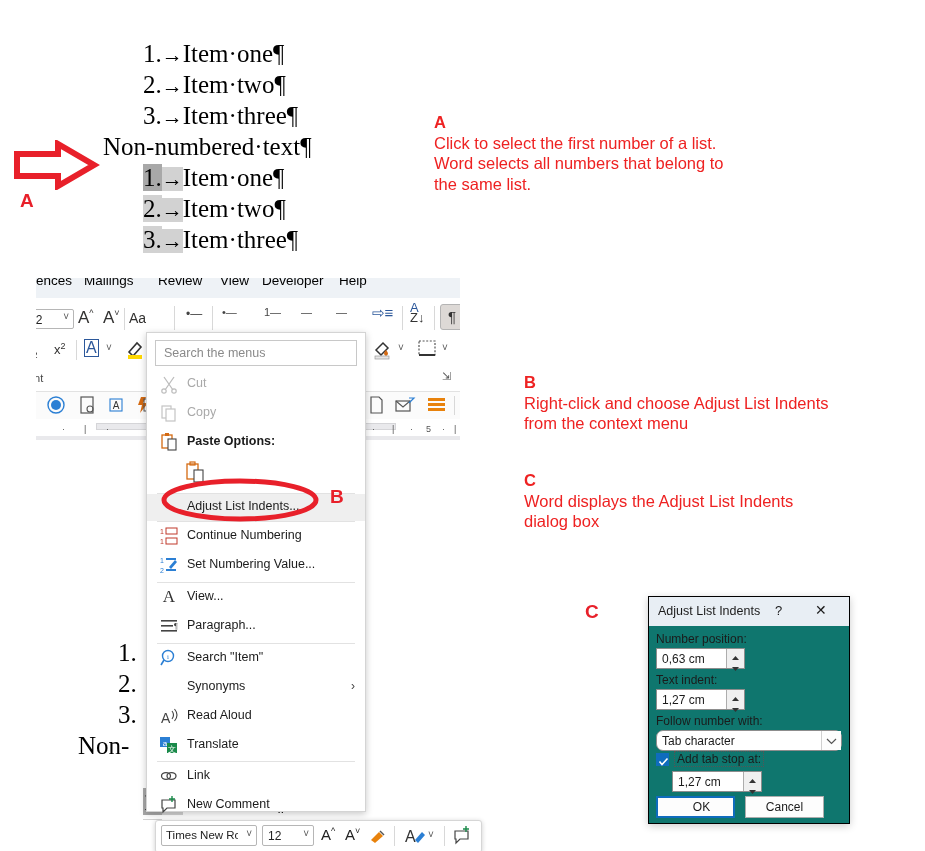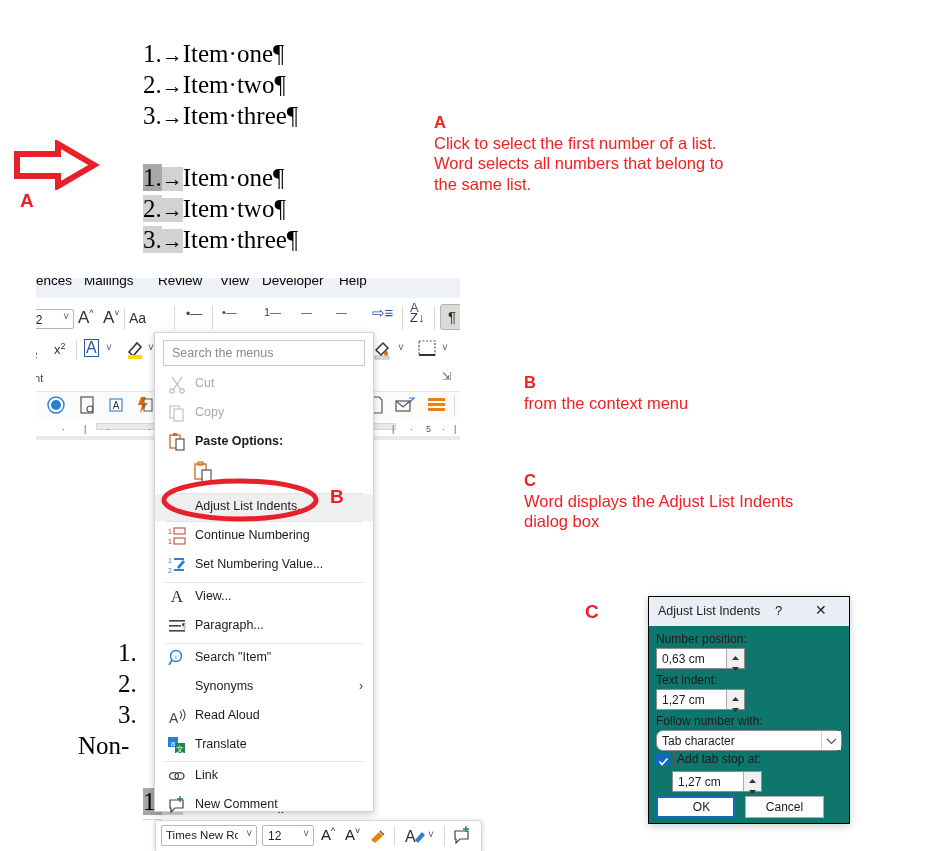--- a/index.html
+++ b/index.html
@@ -43,21 +43,21 @@
   #ruler-fill{position:absolute;height:7px;top:4px;background:#e9e9ec;border:1px solid #d5d5d8;box-sizing:border-box;}
   .rtick{position:absolute;top:5px;font-size:9px;color:#555;font-family:"Liberation Sans",sans-serif;}
   #page-area{position:absolute;left:0;top:158px;width:424px;height:57px;background:#e9e9ec;}
   #page-white{position:absolute;left:0;top:4px;width:424px;height:53px;background:#fff;}
 
   
   #doc-under{position:absolute;left:36px;top:640px;width:424px;height:180px;
     font-family:"Liberation Serif",serif;font-size:25px;color:#000;overflow:hidden;}
 
   
-  #ctx-menu{left:154px;top:332px;width:218px;height:478px;background:#fff;
+  #ctx-menu{left:146px;top:332px;width:218px;height:478px;background:#fff;
     border:1px solid #d4d4d4;box-shadow:0 2px 7px rgba(0,0,0,.22);}
   #ctx-search{position:absolute;left:8px;top:7px;width:202px;height:26px;
     border:1px solid #c8c8c8;box-sizing:border-box;background:#fff;}
   #ctx-search-text{position:absolute;left:8px;top:5px;font-size:12.5px;color:#8a8a8a;}
   .mi{position:absolute;left:0;width:218px;height:26px;}
   .mi-label{position:absolute;left:40px;top:5px;font-size:12.5px;color:#1b1b1b;white-space:nowrap;}
   .mi-label.dis{color:#a9a9a9;}
   .mi-label.bold{font-weight:bold;}
   .mi-ico{position:absolute;left:12px;top:3px;width:20px;height:20px;}
   .mi-sep{position:absolute;left:10px;width:198px;height:1px;background:#e2e2e2;}
@@ -97,20 +97,23 @@
 <div class="abs" id="doc-sample">
   <div class="doc-line" style="left:118px;top:16px;">
     <span>1.</span><span class="tabarrow">→</span><span>Item·one</span><span class="pilcrow">¶</span>
   </div>
   <div class="doc-line" style="left:118px;top:47px;">
     <span>2.</span><span class="tabarrow">→</span><span>Item·two</span><span class="pilcrow">¶</span>
   </div>
   <div class="doc-line" style="left:118px;top:78px;">
     <span>3.</span><span class="tabarrow">→</span><span>Item·three</span><span class="pilcrow">¶</span>
   </div>
+  <div class="doc-line" style="left:78px;top:109px;">
+    <span>Non-numbered·text</span><span class="pilcrow">¶</span>
+  </div>
   <div class="doc-line" style="left:118px;top:140px;">
     <span class="sel-dark">1.</span><span class="tabarrow sel-light">→</span><span>Item·one</span><span class="pilcrow">¶</span>
   </div>
   <div class="doc-line" style="left:118px;top:171px;">
     <span class="sel-light">2.</span><span class="tabarrow sel-light">→</span><span>Item·two</span><span class="pilcrow">¶</span>
   </div>
   <div class="doc-line" style="left:118px;top:202px;">
     <span class="sel-light">3.</span><span class="tabarrow sel-light">→</span><span>Item·three</span><span class="pilcrow">¶</span>
   </div>
 </div>
@@ -122,20 +125,21 @@
 
 <div class="abs" style="left:434px;top:112px;">
   <div class="calloutletter">A</div>
   <div class="callout">Click to select the first number of a list.</div>
   <div class="callout">Word selects all numbers that belong to</div>
   <div class="callout">the same list.</div>
 </div>
 
 <div class="abs" style="left:524px;top:372px;">
   <div class="calloutletter">B</div>
+  <div class="callout">Right-click and choose Adjust List Indents</div>
   <div class="callout">from the context menu</div>
 </div>
 
 <div class="abs" style="left:524px;top:470px;">
   <div class="calloutletter">C</div>
   <div class="callout">Word displays the Adjust List Indents</div>
   <div class="callout">dialog box</div>
 </div>
 
 <div class="abs bigletter" style="left:585px;top:601px;">C</div>

